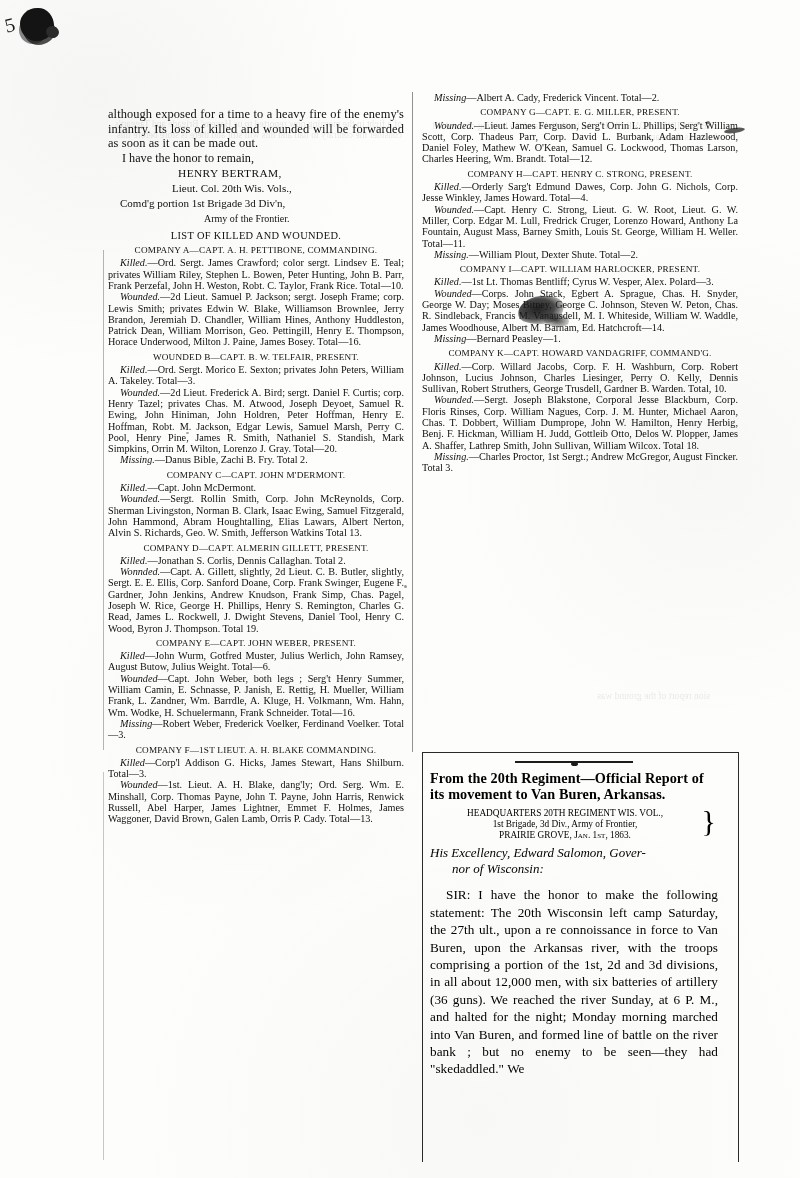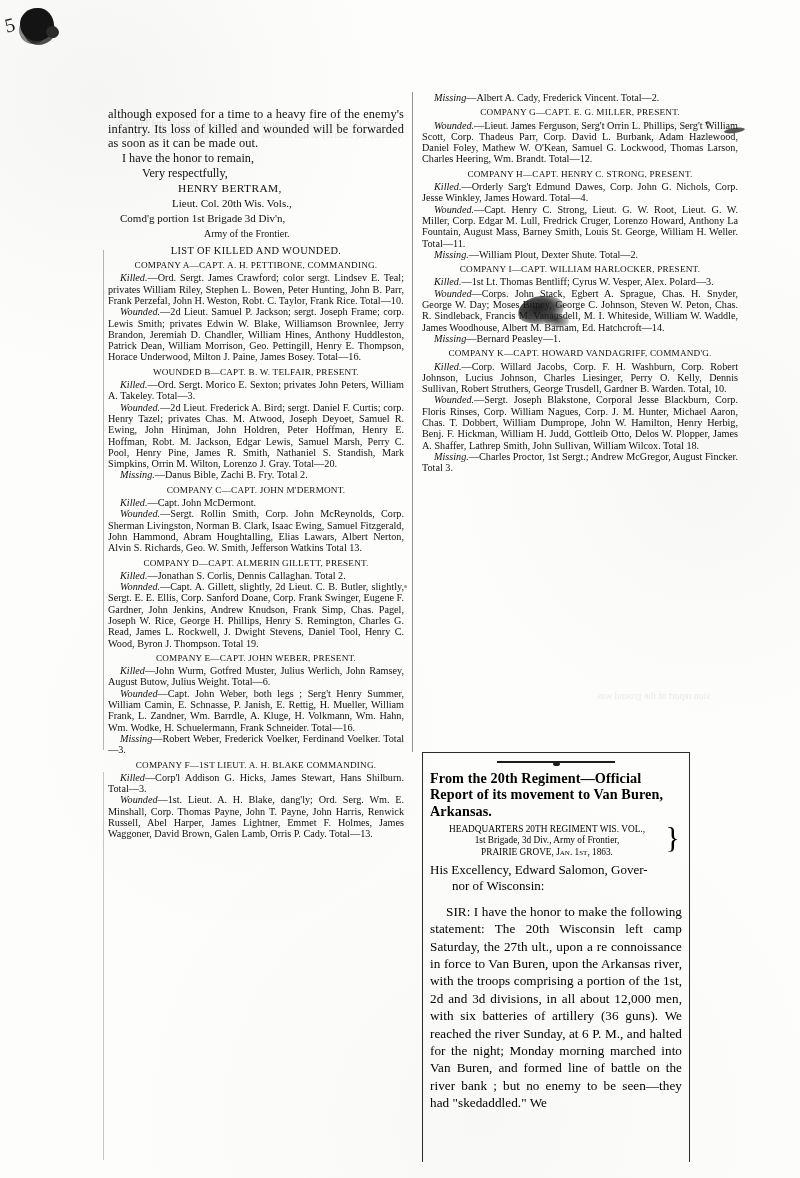--- a/index.html
+++ b/index.html
@@ -129,24 +129,24 @@
 
   
   #letter-open{
     font-size:12.4px;line-height:14.6px;text-indent:0;
     letter-spacing:.1px;
   }
   #letter-close{font-size:12.2px;line-height:15px;}
 
   
   #article2{
-    position:absolute;left:314px;top:660px;width:268px;
+    position:absolute;left:314px;top:660px;width:317px;
     border:1px solid #2a2a2a;
     border-width:1.6px 1.2px 0 1.6px;
-    padding:8px 7px 0 7px;
+    padding:8px 20px 0 7px;
     box-sizing:border-box;
     height:410px;
   }
   #art2-rule{
     width:118px;height:2px;background:#1c1c1c;
     margin:0 auto 7px auto;
   }
   #art2-rule:after{
     content:"";display:block;position:relative;top:1px;left:56px;
     width:7px;height:4px;background:#1c1c1c;border-radius:50%;
@@ -167,21 +167,21 @@
   }
   #art2-dateline .l2,#art2-dateline .l3{font-variant:normal;}
   #art2-dateline .l3{font-variant:small-caps;}
   #brace{
     position:absolute;right:2px;top:-2px;
     font-size:30px;line-height:30px;
     font-family:"Liberation Serif", serif;
   }
   #art2-salutation{
     font-size:13px;line-height:16px;
-    text-indent:0;
+    font-style:italic;text-indent:0;
     margin-bottom:3px;
   }
   #art2-salutation .l2{display:block;padding-left:22px;}
   #art2-body{
     font-size:13.2px;line-height:17.4px;
     text-indent:16px;text-align:justify;
     letter-spacing:.05px;
     margin-top:9px;
   }
 
@@ -221,21 +221,20 @@
     <div id="col-rule"></div>
     <div id="clip-edge-l"></div>
     <div id="clip-edge-l2"></div>
 
     <div class="col" id="col-left">
 
       <p id="letter-open" class="noind">although exposed for a time to a heavy fire of the enemy's infantry. Its loss of killed and wounded will be forwarded as soon as it can be made out.</p>
 
       <div id="letter-close">
         <p class="sig sig-1">I have the honor to remain,</p>
-        <p class="sig sig-2">Very respectfully,</p>
         <p class="sig sig-4">HENRY BERTRAM,</p>
         <p class="sig sig-5">Lieut. Col. 20th Wis. Vols.,</p>
         <p class="sig sig-6">Comd'g portion 1st Brigade 3d Div'n,</p>
         <p class="sig sig-7">Army of the Frontier.</p>
       </div>
 
       <p class="hd-center">LIST OF KILLED AND WOUNDED.</p>
 
       <p class="co-head">COMPANY A—CAPT. A. H. PETTIBONE, COMMANDING.</p>
       <p><span class="it">Killed.</span><span>—Ord. Sergt. James Crawford; color sergt. Lindsev E. Teal; privates William Riley, Stephen L. Bowen, Peter Hunting, John B. Parr, Frank Perzefal, John H. Weston, Robt. C. Taylor, Frank Rice. Total—10.</span></p>

